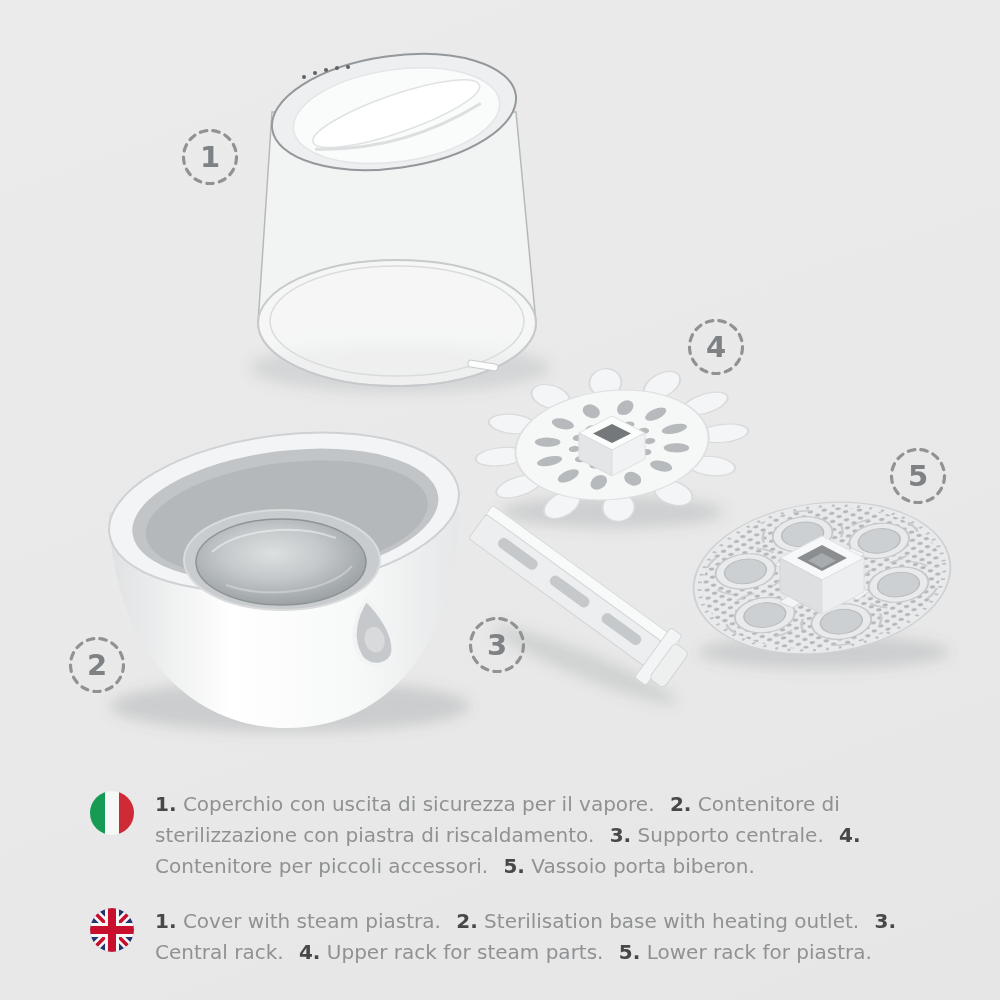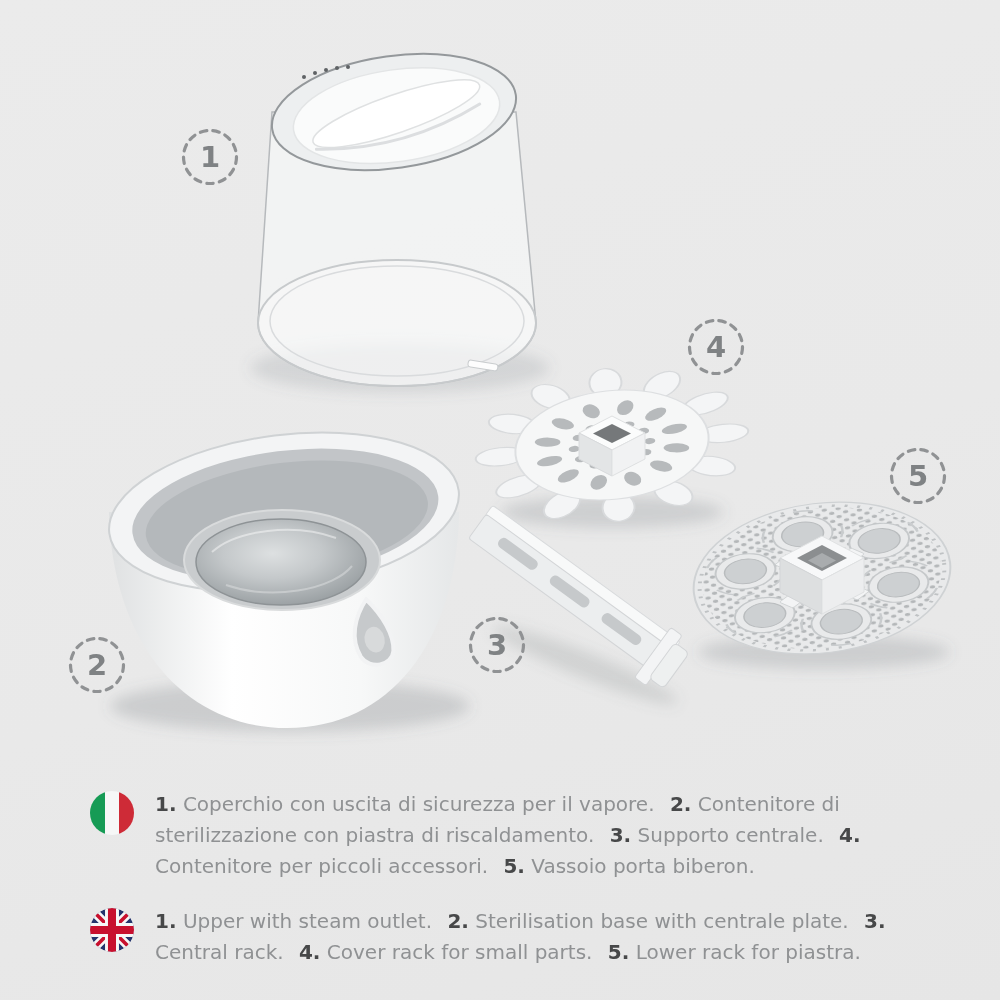--- a/index.html
+++ b/index.html
@@ -289,21 +289,21 @@
         <g clip-path="url(#ukc)">
           <rect width="60" height="60" fill="#25356d"></rect>
           <path d="M0,0 L60,60 M60,0 L0,60" stroke="#f6f7f7" stroke-width="12"></path>
           <path d="M0,0 L60,60 M60,0 L0,60" stroke="#c8102e" stroke-width="5"></path>
           <path d="M30,0 V60 M0,30 H60" stroke="#f6f7f7" stroke-width="19"></path>
           <path d="M30,0 V60 M0,30 H60" stroke="#c8102e" stroke-width="11"></path>
         </g>
       </svg>
     </span>
     <p class="ltext">
-      <span class="li"><b>1.</b> <span>Upper with steam outlet.</span></span>
-      <span class="li"><b>2.</b> <span>Sterilisation base with centrale plate.</span></span>
+      <span class="li"><b>1.</b> <span>Cover with steam piastra.</span></span>
+      <span class="li"><b>2.</b> <span>Sterilisation base with heating outlet.</span></span>
       <span class="li"><b>3.</b> <span>Central rack.</span></span>
-      <span class="li"><b>4.</b> <span>Cover rack for small parts.</span></span>
+      <span class="li"><b>4.</b> <span>Upper rack for steam parts.</span></span>
       <span class="li"><b>5.</b> <span>Lower rack for piastra.</span></span>
     </p>
   </div>
 
 </div>
 
 </body></html>

